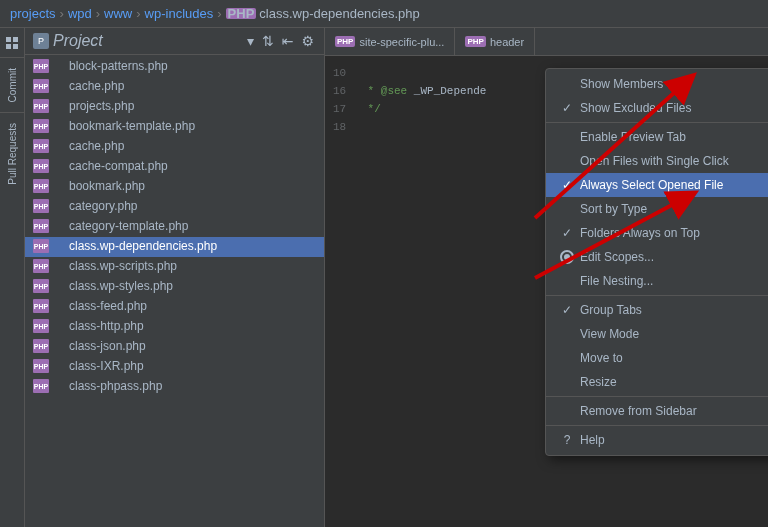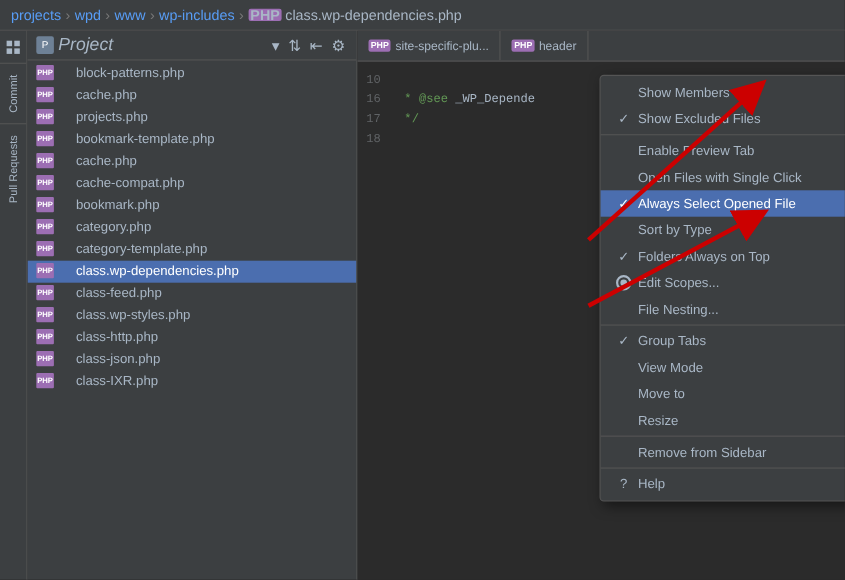--- a/index.html
+++ b/index.html
@@ -362,37 +362,45 @@
         <div class="file-item">
           <div class="file-icon">PHP</div>
           <span>category-template.php</span>
         </div>
         <div class="file-item selected">
           <div class="file-icon">PHP</div>
           <span>class.wp-dependencies.php</span>
         </div>
         <div class="file-item">
           <div class="file-icon">PHP</div>
+          <span>class.wp-scripts.php</span>
+        </div>
+        <div class="file-item">
+          <div class="file-icon">PHP</div>
+          <span>class.wp-styles.php</span>
+        </div>
+        <div class="file-item">
+          <div class="file-icon">PHP</div>
           <span>class-feed.php</span>
         </div>
         <div class="file-item">
           <div class="file-icon">PHP</div>
-          <span>class.wp-styles.php</span>
-        </div>
-        <div class="file-item">
-          <div class="file-icon">PHP</div>
           <span>class-http.php</span>
         </div>
         <div class="file-item">
           <div class="file-icon">PHP</div>
           <span>class-json.php</span>
         </div>
         <div class="file-item">
           <div class="file-icon">PHP</div>
           <span>class-IXR.php</span>
+        </div>
+        <div class="file-item">
+          <div class="file-icon">PHP</div>
+          <span>class-phpass.php</span>
         </div>
       </div>
   </div>
 
   <div class="editor-area">
     <div class="editor-tabs">
       <div class="editor-tab">
         <span class="php-badge">PHP</span>
         <span>site-specific-plu...</span>
       </div>

